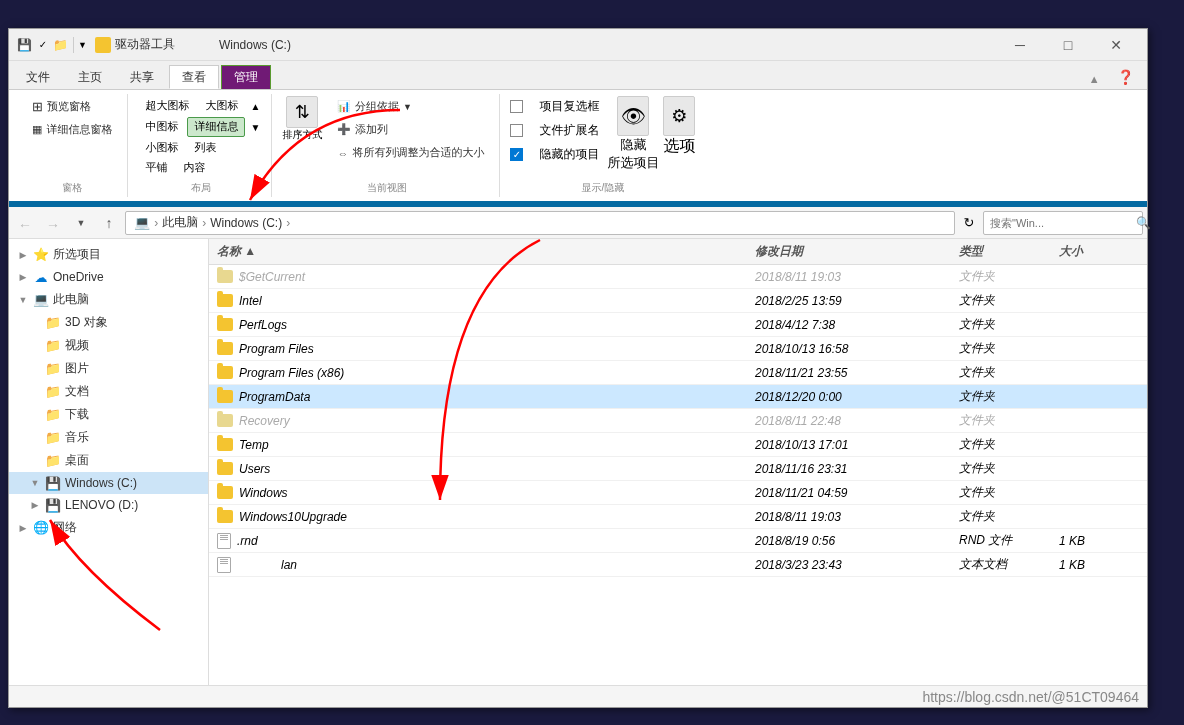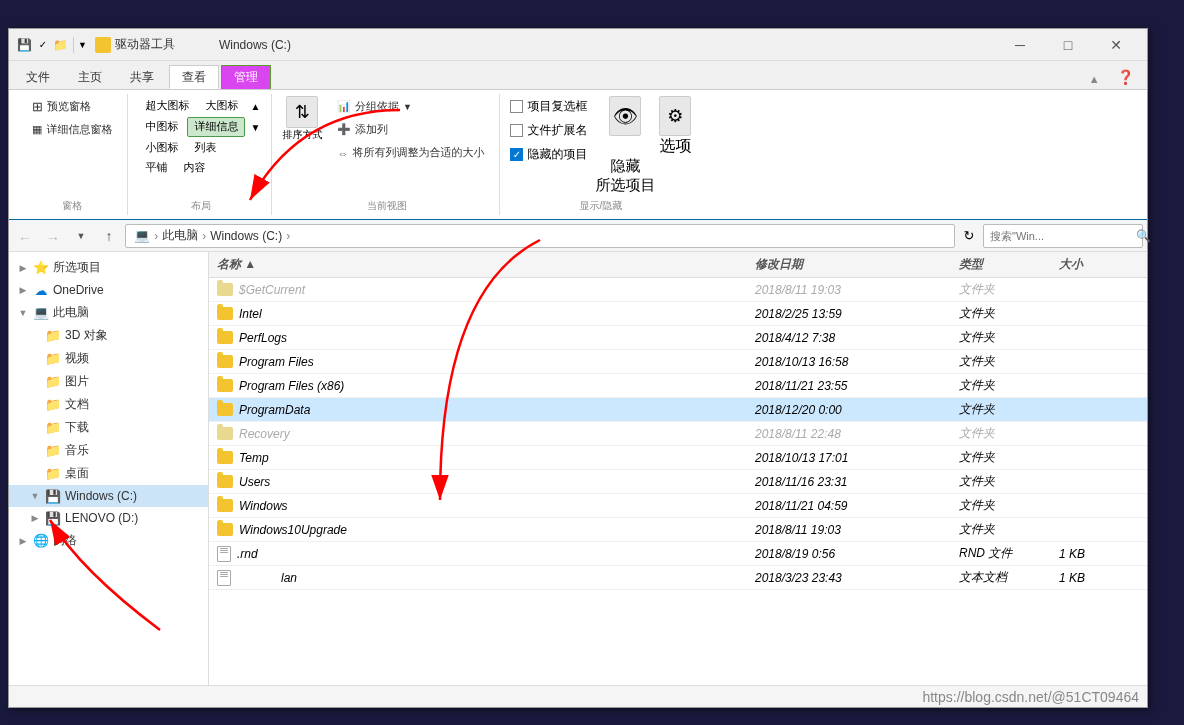--- a/index.html
+++ b/index.html
@@ -66,21 +66,21 @@
       cursor: pointer;
       font-size: 14px;
       color: #555;
       background: transparent;
       border: none;
     }
 
     
     .ribbon {
       background: #f0f0f0;
-      border-bottom: 1px solid #0369a1;
+      border-bottom: 6px solid #0369a1;
       flex-shrink: 0;
     }
     .ribbon-tabs {
       display: flex;
       height: 28px;
       align-items: flex-end;
       padding: 0 4px;
       gap: 2px;
     }
     .ribbon-tab {
@@ -95,21 +95,21 @@
       display: flex;
       align-items: center;
     }
     .ribbon-tab.active {
       background: white;
       border-color: #ccc;
       border-bottom: 1px solid white;
       z-index: 1;
     }
     .ribbon-tab.highlighted {
-      background: #d946ef;
+      background: #701a75;
       color: white;
       border-color: #5a9a2f;
     }
     .ribbon-content {
       background: white;
       border-top: 1px solid #ccc;
       padding: 4px 8px;
       display: flex;
       gap: 2px;
       min-height: 80px;
@@ -356,21 +356,21 @@
       padding: 0 8px;
       font-size: 11px;
       color: #555;
       flex-shrink: 0;
     }
 
     
     .cb-container {
       display: flex;
       align-items: center;
-      gap: 4px;
+      gap: 16px;
       margin: 2px 0;
     }
     .cb {
       width: 13px;
       height: 13px;
       border: 1px solid #888;
       background: white;
       display: flex;
       align-items: center;
       justify-content: center;
@@ -515,21 +515,21 @@
               <span>文件扩展名</span>
             </div>
             <div class="cb-container">
               <div class="cb checked">✓</div>
               <span>隐藏的项目</span>
             </div>
           </div>
           <div style="display:flex;gap:4px;">
             <div style="display:flex;flex-direction:column;align-items:center;cursor:pointer;">
               <div style="width:32px;height:40px;background:#e8e8e8;border:1px solid #ccc;border-radius:2px;display:flex;align-items:center;justify-content:center;font-size:20px;">👁</div>
-              <span style="font-size:15px;text-align:center;white-space:pre-line;margin-top:21px;">隐藏
+              <span style="font-size:13px;text-align:center;white-space:pre-line;">隐藏
 所选项目</span>
             </div>
             <div style="display:flex;flex-direction:column;align-items:center;cursor:pointer;">
               <div style="width:32px;height:40px;background:#e8e8e8;border:1px solid #ccc;border-radius:2px;display:flex;align-items:center;justify-content:center;font-size:18px;">⚙</div>
               <span style="font-size:16px;">选项</span>
             </div>
           </div>
         </div>
         <div class="ribbon-group-label">显示/隐藏</div>
       </div>

